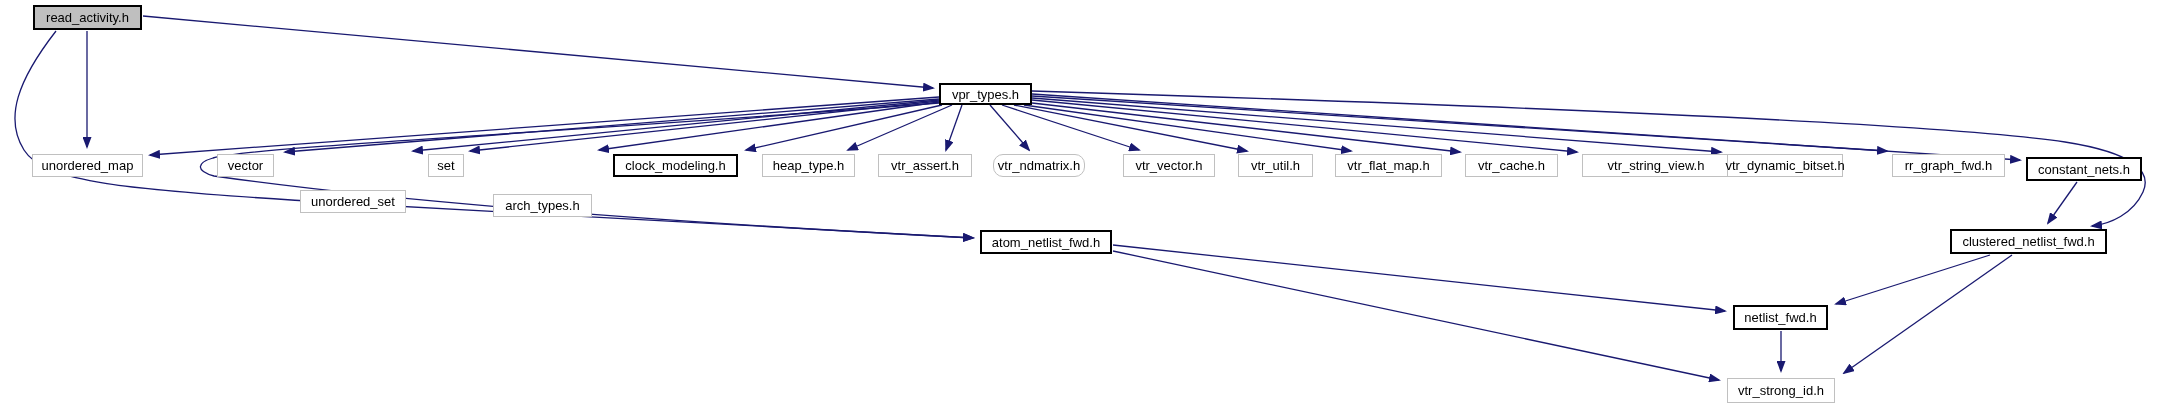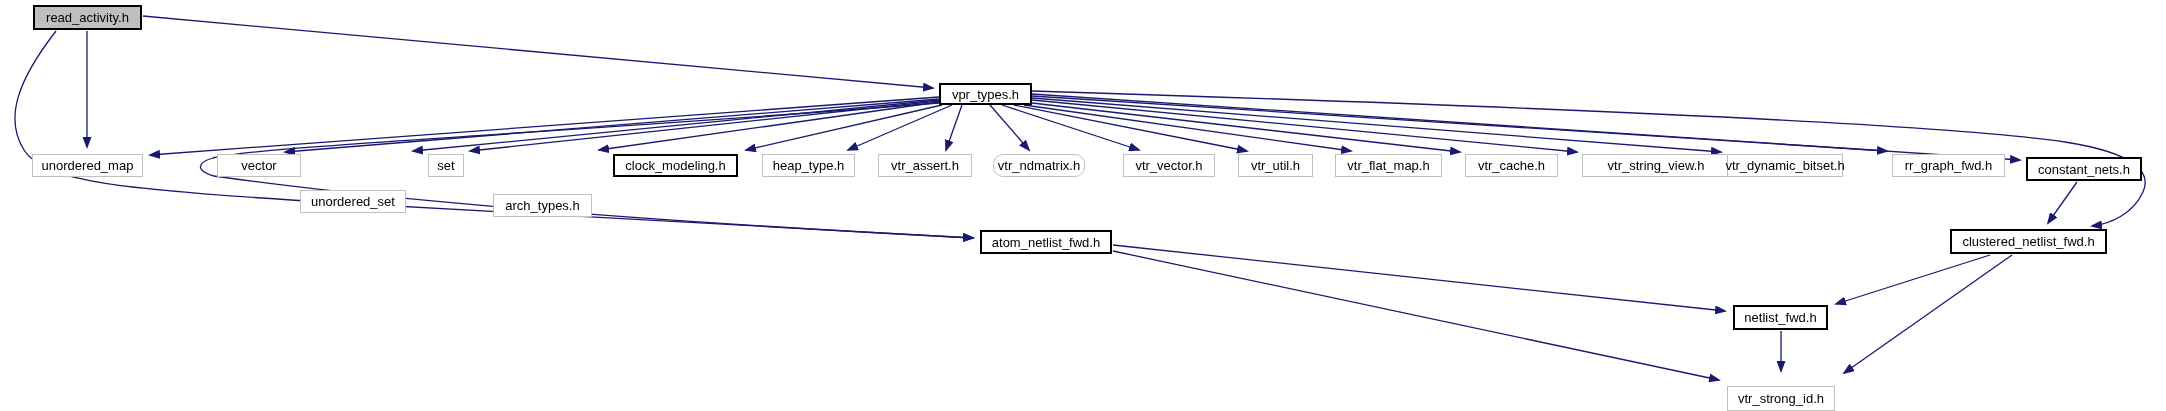--- a/index.html
+++ b/index.html
@@ -75,34 +75,34 @@
         <path d="M1113,251 L1719,380" fill="none" stroke="#191970" stroke-width="1.3" marker-end="url(#arrowhead)"></path>
         <path d="M1990,255 L1836,304" fill="none" stroke="#191970" stroke-width="1.3" marker-end="url(#arrowhead)"></path>
         <path d="M2012,255 L1844,373" fill="none" stroke="#191970" stroke-width="1.3" marker-end="url(#arrowhead)"></path>
         <path d="M1781,331 L1781,371" fill="none" stroke="#191970" stroke-width="1.3" marker-end="url(#arrowhead)"></path>
       </g>
   </svg>
   <div id="nodes">
       <div class="node root" style="left: 33px; top: 5px; width: 109px; height: 25px;">read_activity.h</div>
       <div class="node linked" style="left: 939px; top: 83px; width: 93px; height: 22px;">vpr_types.h</div>
       <div class="node plain" style="left: 32px; top: 154px; width: 111px; height: 23px;">unordered_map</div>
-      <div class="node plain" style="left: 217px; top: 154px; width: 84px; height: 23px;">vector</div>
+      <div class="node plain" style="left: 217px; top: 154px; width: 57px; height: 23px;">vector</div>
       <div class="node plain" style="left: 300px; top: 154px; width: 106px; height: 23px; margin-top: 36px;">unordered_set</div>
       <div class="node plain" style="left: 428px; top: 154px; width: 36px; height: 23px;">set</div>
       <div class="node plain" style="left: 493px; top: 154px; width: 99px; height: 23px; margin-top: 40px;">arch_types.h</div>
       <div class="node linked" style="left: 613px; top: 154px; width: 125px; height: 23px;">clock_modeling.h</div>
       <div class="node plain" style="left: 762px; top: 154px; width: 93px; height: 23px;">heap_type.h</div>
       <div class="node plain" style="left: 878px; top: 154px; width: 94px; height: 23px;">vtr_assert.h</div>
       <div class="node plain" style="left: 993px; top: 154px; width: 92px; height: 23px; border-radius: 10px;">vtr_ndmatrix.h</div>
       <div class="node plain" style="left: 1123px; top: 154px; width: 92px; height: 23px;">vtr_vector.h</div>
       <div class="node plain" style="left: 1238px; top: 154px; width: 75px; height: 23px;">vtr_util.h</div>
       <div class="node plain" style="left: 1335px; top: 154px; width: 107px; height: 23px;">vtr_flat_map.h</div>
       <div class="node plain" style="left: 1465px; top: 154px; width: 93px; height: 23px;">vtr_cache.h</div>
       <div class="node plain" style="left: 1582px; top: 154px; width: 148px; height: 23px;">vtr_string_view.h</div>
       <div class="node plain" style="left: 1727px; top: 154px; width: 116px; height: 23px;">vtr_dynamic_bitset.h</div>
       <div class="node plain" style="left: 1892px; top: 154px; width: 113px; height: 23px;">rr_graph_fwd.h</div>
       <div class="node linked" style="left: 2026px; top: 157px; width: 116px; height: 24px;">constant_nets.h</div>
       <div class="node linked" style="left: 980px; top: 230px; width: 132px; height: 24px;">atom_netlist_fwd.h</div>
       <div class="node linked" style="left: 1950px; top: 229px; width: 157px; height: 25px;">clustered_netlist_fwd.h</div>
       <div class="node linked" style="left: 1733px; top: 305px; width: 95px; height: 25px;">netlist_fwd.h</div>
-      <div class="node plain" style="left: 1727px; top: 378px; width: 108px; height: 25px; margin-top: 8px;">vtr_strong_id.h</div>
+      <div class="node plain" style="left: 1727px; top: 378px; width: 108px; height: 25px;">vtr_strong_id.h</div>
     </div>
 </div>
 
 </body></html>

